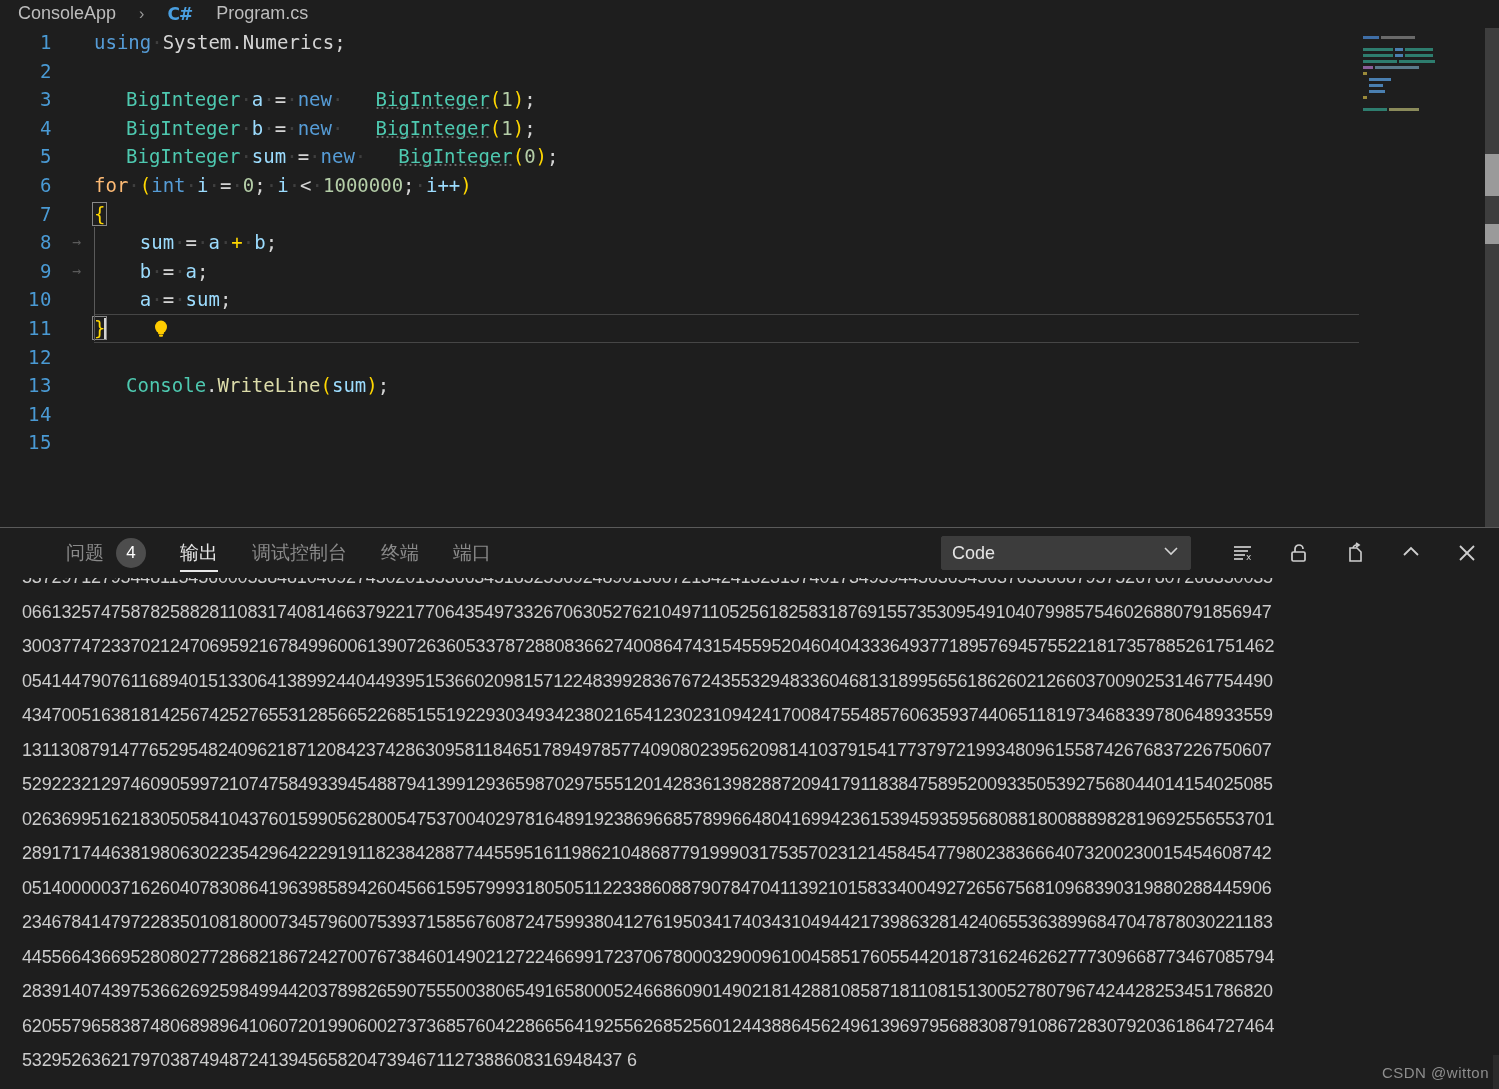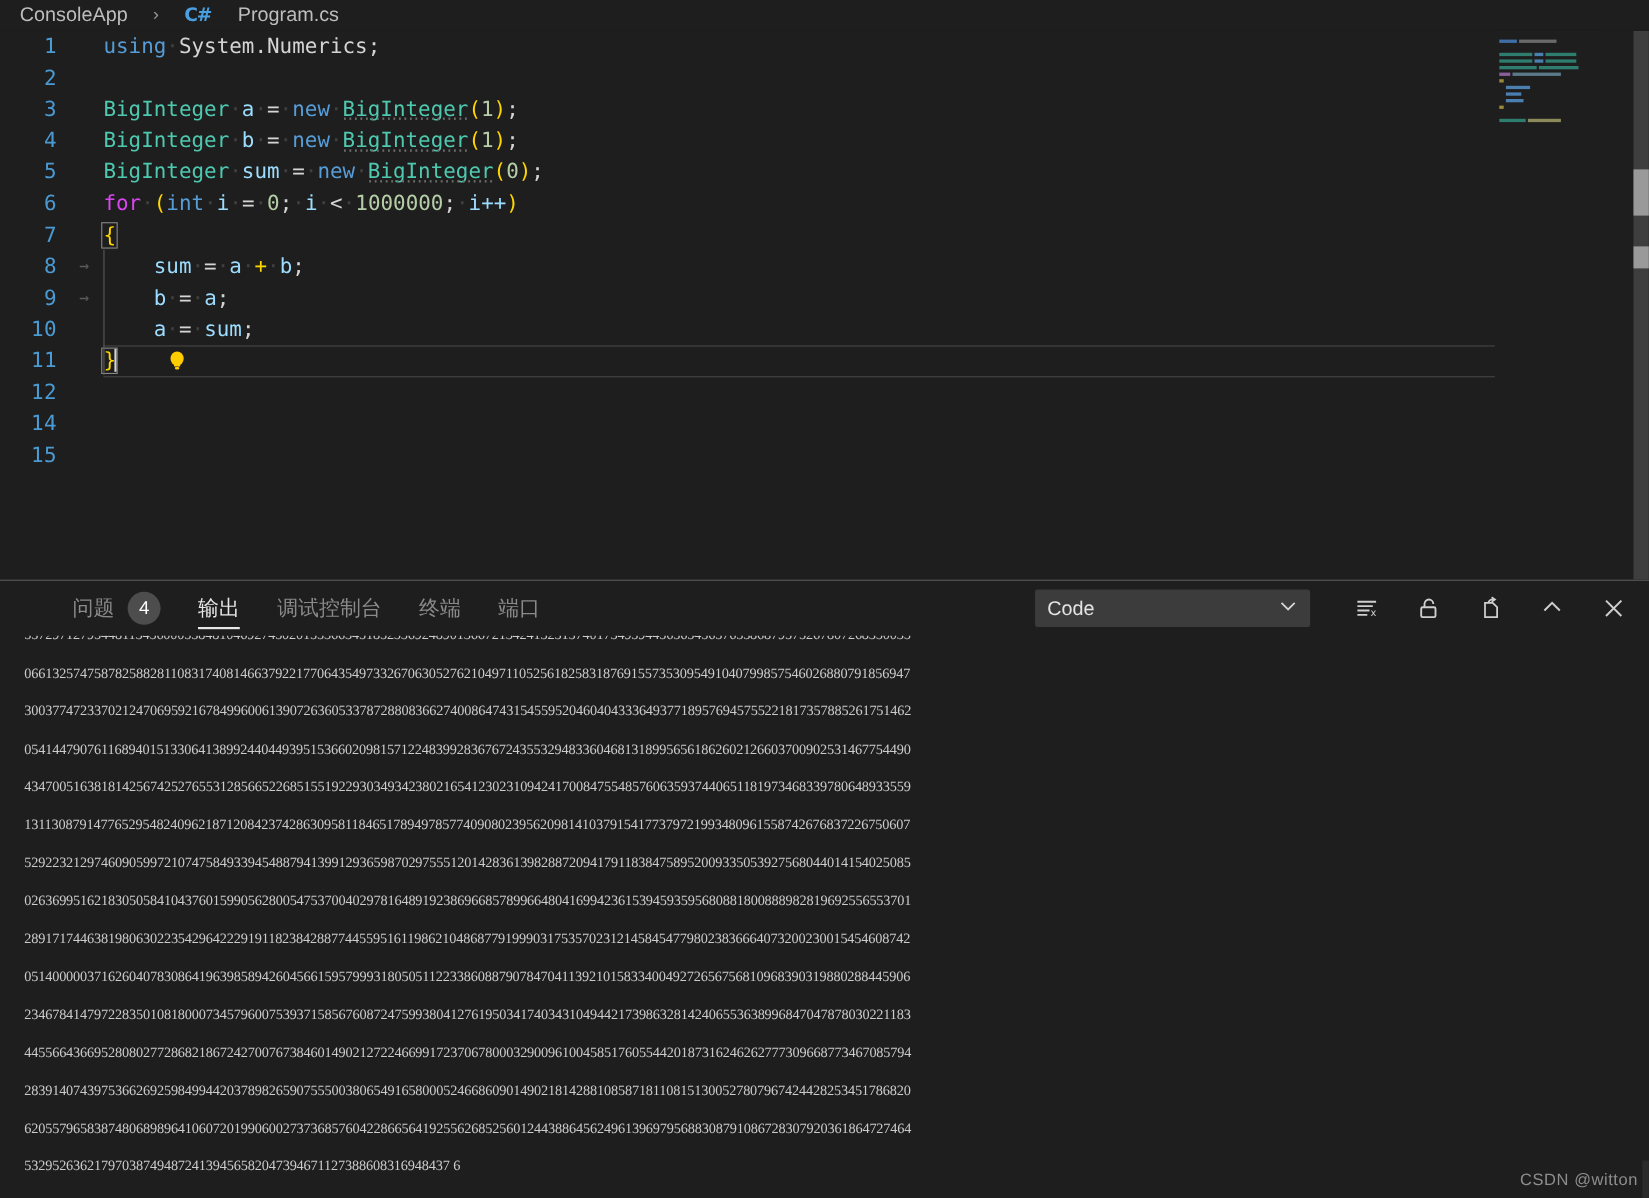--- a/index.html
+++ b/index.html
@@ -59,22 +59,22 @@
     color: #4a9ad4;
     padding-right: 8px;
     flex: 0 0 60px;
     font-size: 19px;
     letter-spacing: 0.5px;
   }
   .ltext { flex: 1; position: relative; padding-left: 34px; }
 
   
   .kw   { color: #569cd6; }           
-  .kwf  { color: #d946ef; margin-top: 47px; }           
-  .type { color: #4ec9b0; }           
+  .kwf  { color: #fdba74; margin-top: 47px; }           
+  .type { color: #4ec9b0; margin-left: 32px; }           
   .var  { color: #9cdcfe; }           
   .num  { color: #b5cea8; }           
   .punc { color: #d4d4d4; }
   .paren{ color: #ffd700; }
   .meth { color: #dcdcaa; }           
   .plain{ color: #d4d4d4; }
   .dot  { color: #d4d4d4; }
   .op   { color: #d4d4d4; }
   .ws   { color: #3f3f3f; }           
 
@@ -238,22 +238,22 @@
   }
 
   
   #output {
     position: absolute;
     top: 50px; left: 0; right: 0; bottom: 0;
     overflow: hidden;
     padding-left: 22px;
   }
   .oline {
-    font-family: Liberation Serif, serif;
-    font-size: 13px;
+    font-family: Liberation Sans, sans-serif;
+    font-size: 18px;
     line-height: 34.5px;
     color: #cccccc;
     white-space: pre;
     letter-spacing: -0.15px;
   }
   .oline.clipped { margin-top: -18px; }
 
   
   #watermark {
     position: absolute;
@@ -342,20 +342,24 @@
     <div class="line cur-line">
       <span class="ln">11</span>
       <span class="ltext"><span class="brbox">}</span><span class="caret"></span></span>
     </div>
 
     <div class="line">
       <span class="ln">12</span>
       <span class="ltext"></span>
     </div>
 
+    <div class="line">
+      <span class="ln">13</span>
+      <span class="ltext"><span class="type">Console</span><span class="dot">.</span><span class="meth">WriteLine</span><span class="paren">(</span><span class="var">sum</span><span class="paren">)</span><span class="punc">;</span></span>
+    </div>
 
     <div class="line">
       <span class="ln">14</span>
       <span class="ltext"></span>
     </div>
 
     <div class="line">
       <span class="ln">15</span>
       <span class="ltext"></span>
     </div>

